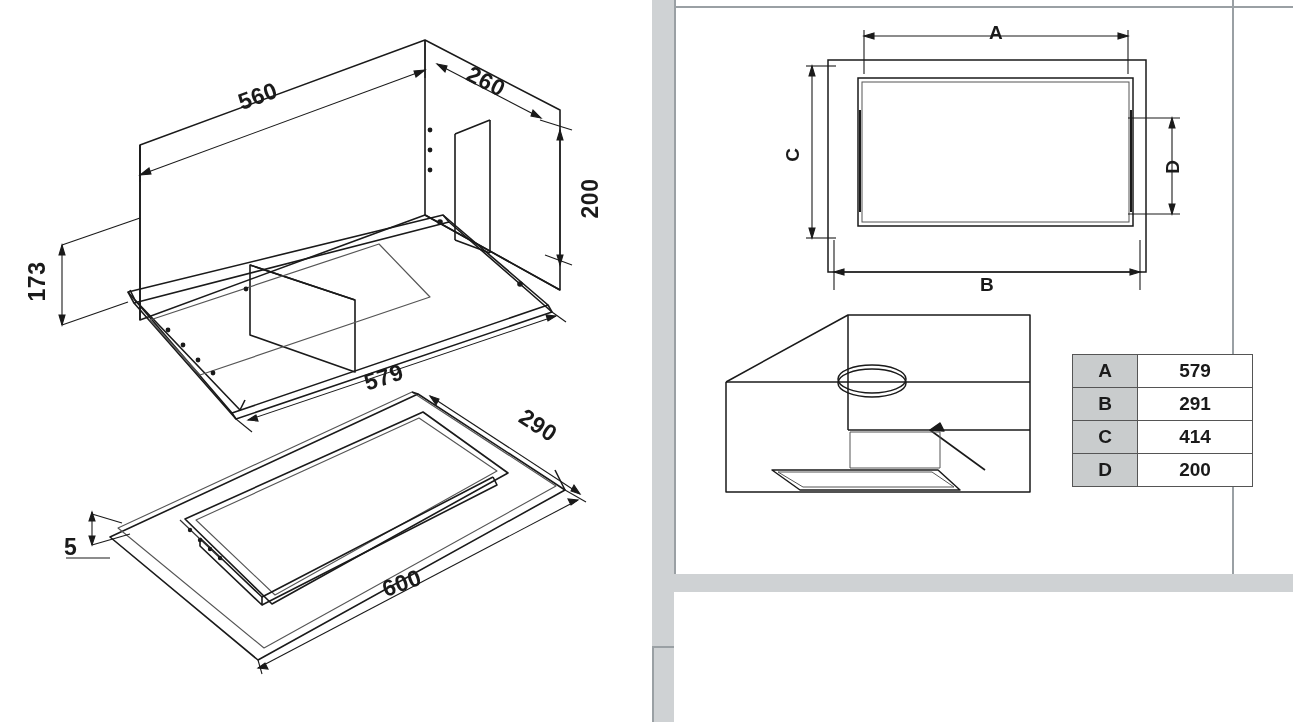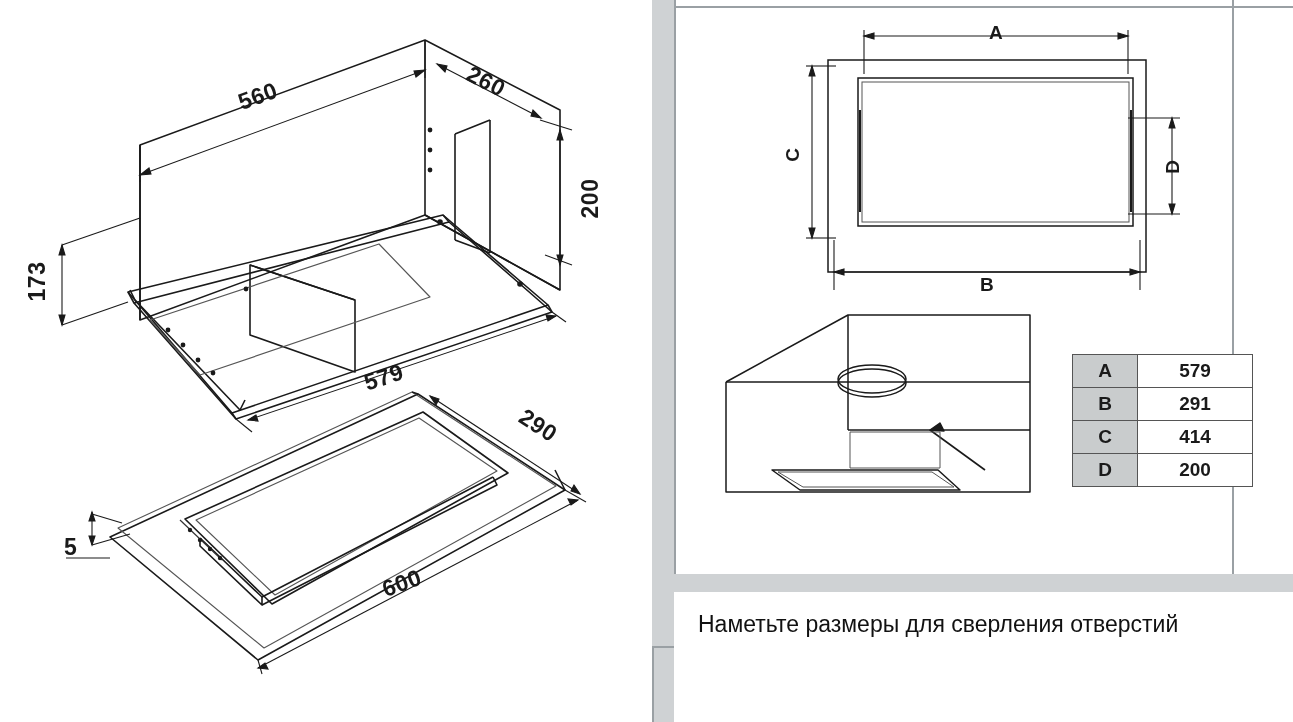--- a/index.html
+++ b/index.html
@@ -241,16 +241,15 @@
       <td class="v">414</td>
     </tr>
     <tr>
       <td class="k">D</td>
       <td class="v">200</td>
     </tr>
   </tbody>
     </table>
 
   <div class="caption">
-    <div>Наметьте размеры для сверления отверстий</div>
   </div>
 
 </div>
 
 </body></html>

